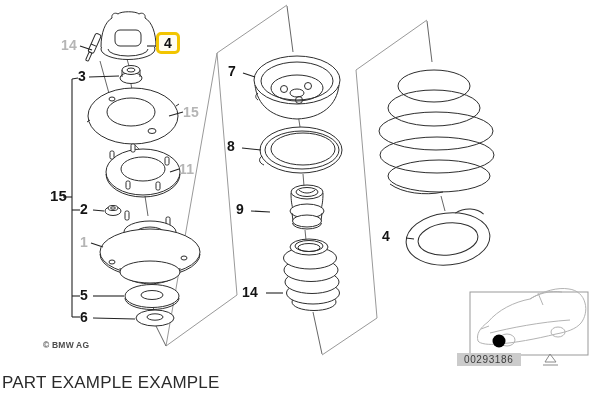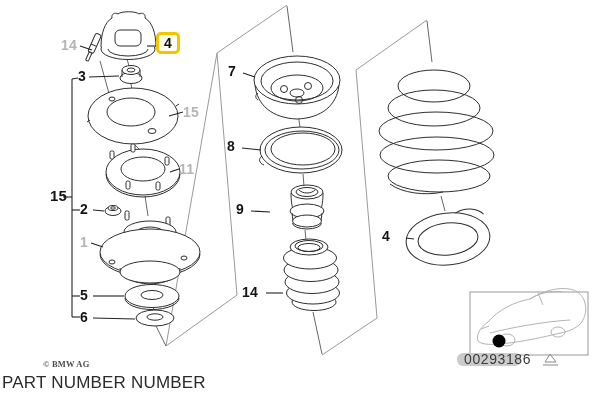--- a/index.html
+++ b/index.html
@@ -6,27 +6,27 @@
   #stage{position:relative;width:600px;height:400px;background:#ffffff;overflow:hidden;
          font-family:"Liberation Sans", sans-serif;}
   svg{position:absolute;left:0;top:0;}
   .co{position:absolute;font-size:14px;font-weight:bold;color:#141414;line-height:1;
       letter-spacing:0.2px;text-align:right;}
   .ghost{color:#b5b5b5;}
   .co15{font-size:15px;margin-left:8px;}
   .hl{border:3px solid #F2C500;border-radius:5px;background:#fffdf2;color:#111;
       width:18px;height:16px;display:flex;align-items:center;justify-content:center;
       font-size:14px;font-weight:bold;}
-  #copyright{position:absolute;left:43px;top:359px;font-size:8.5px;font-weight:bold;
-      color:#4d4d4d;letter-spacing:0.2px;font-family:Liberation Serif, serif;}
+  #copyright{position:absolute;left:43px;top:340px;font-size:8.5px;font-weight:bold;
+      color:#4d4d4d;letter-spacing:0.2px;}
   #caption{position:absolute;left:2px;top:373px;font-size:17px;color:#2b2b2b;
       letter-spacing:0.2px;}
   #pn{position:absolute;left:457px;top:353px;width:64px;height:13px;background:#cbcbcb;
-      font-size:14px;color:#3c3c3c;line-height:13px;padding-left:7px;box-sizing:border-box;
-      letter-spacing:0.6px;border-radius:6px;}
+      font-size:10px;color:#3c3c3c;line-height:13px;padding-left:7px;box-sizing:border-box;
+      letter-spacing:0.6px;}
 </style>
 </head>
 <body>
 
 <div id="stage">
 
 <svg width="600" height="400" viewBox="0 0 600 400">
 
   <g stroke="#999" stroke-width="1" fill="none">
     <path d="M287,5 L217,53 L166,346 L237,295"></path>
@@ -237,15 +237,15 @@
 <div class="co" style="left:80px;top:288px">5</div>
 <div class="co" style="left:80px;top:310px">6</div>
 <div class="co" style="left:228px;top:64px">7</div>
 <div class="co" style="left:227px;top:139px">8</div>
 <div class="co" style="left:236px;top:202px">9</div>
 <div class="co" style="left:242px;top:285px">14</div>
 <div class="co" style="left:382px;top:229px">4</div>
 
 <div id="copyright">© BMW AG</div>
 <div id="pn">00293186</div>
-<div id="caption">PART NUMBER NUMBER</div>
+<div id="caption">PART EXAMPLE EXAMPLE</div>
 
 </div>
 
 </body></html>

